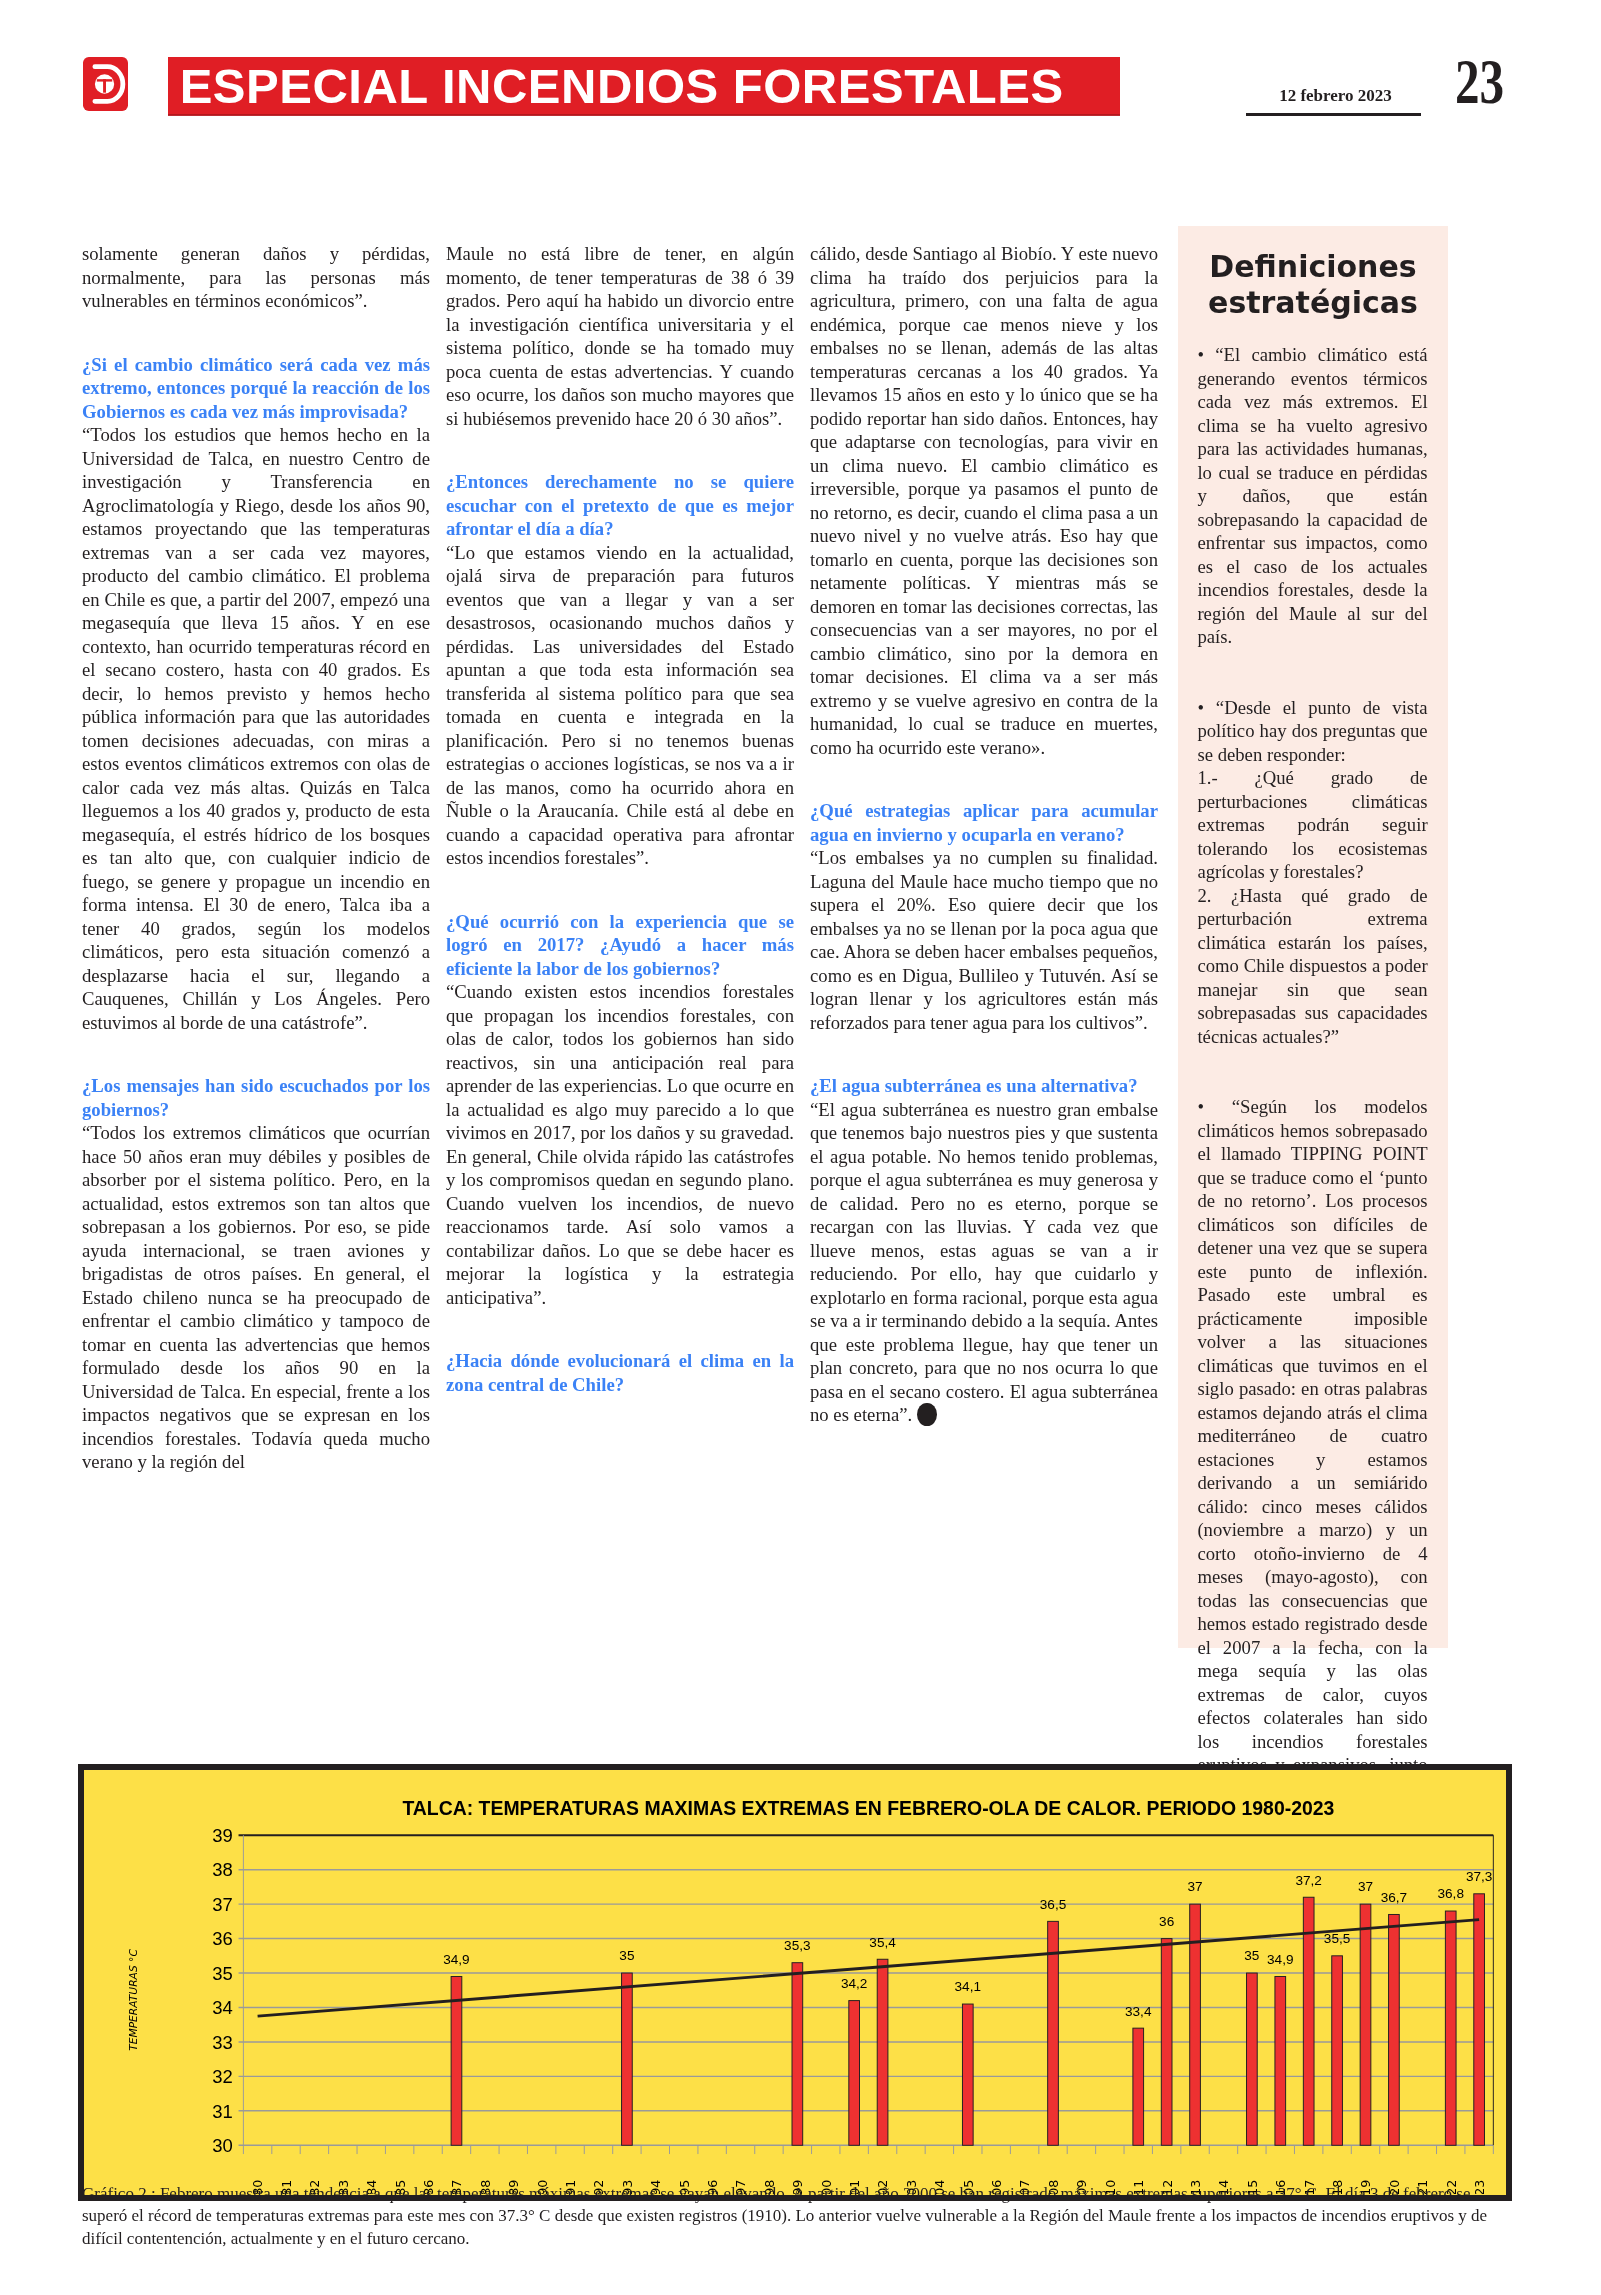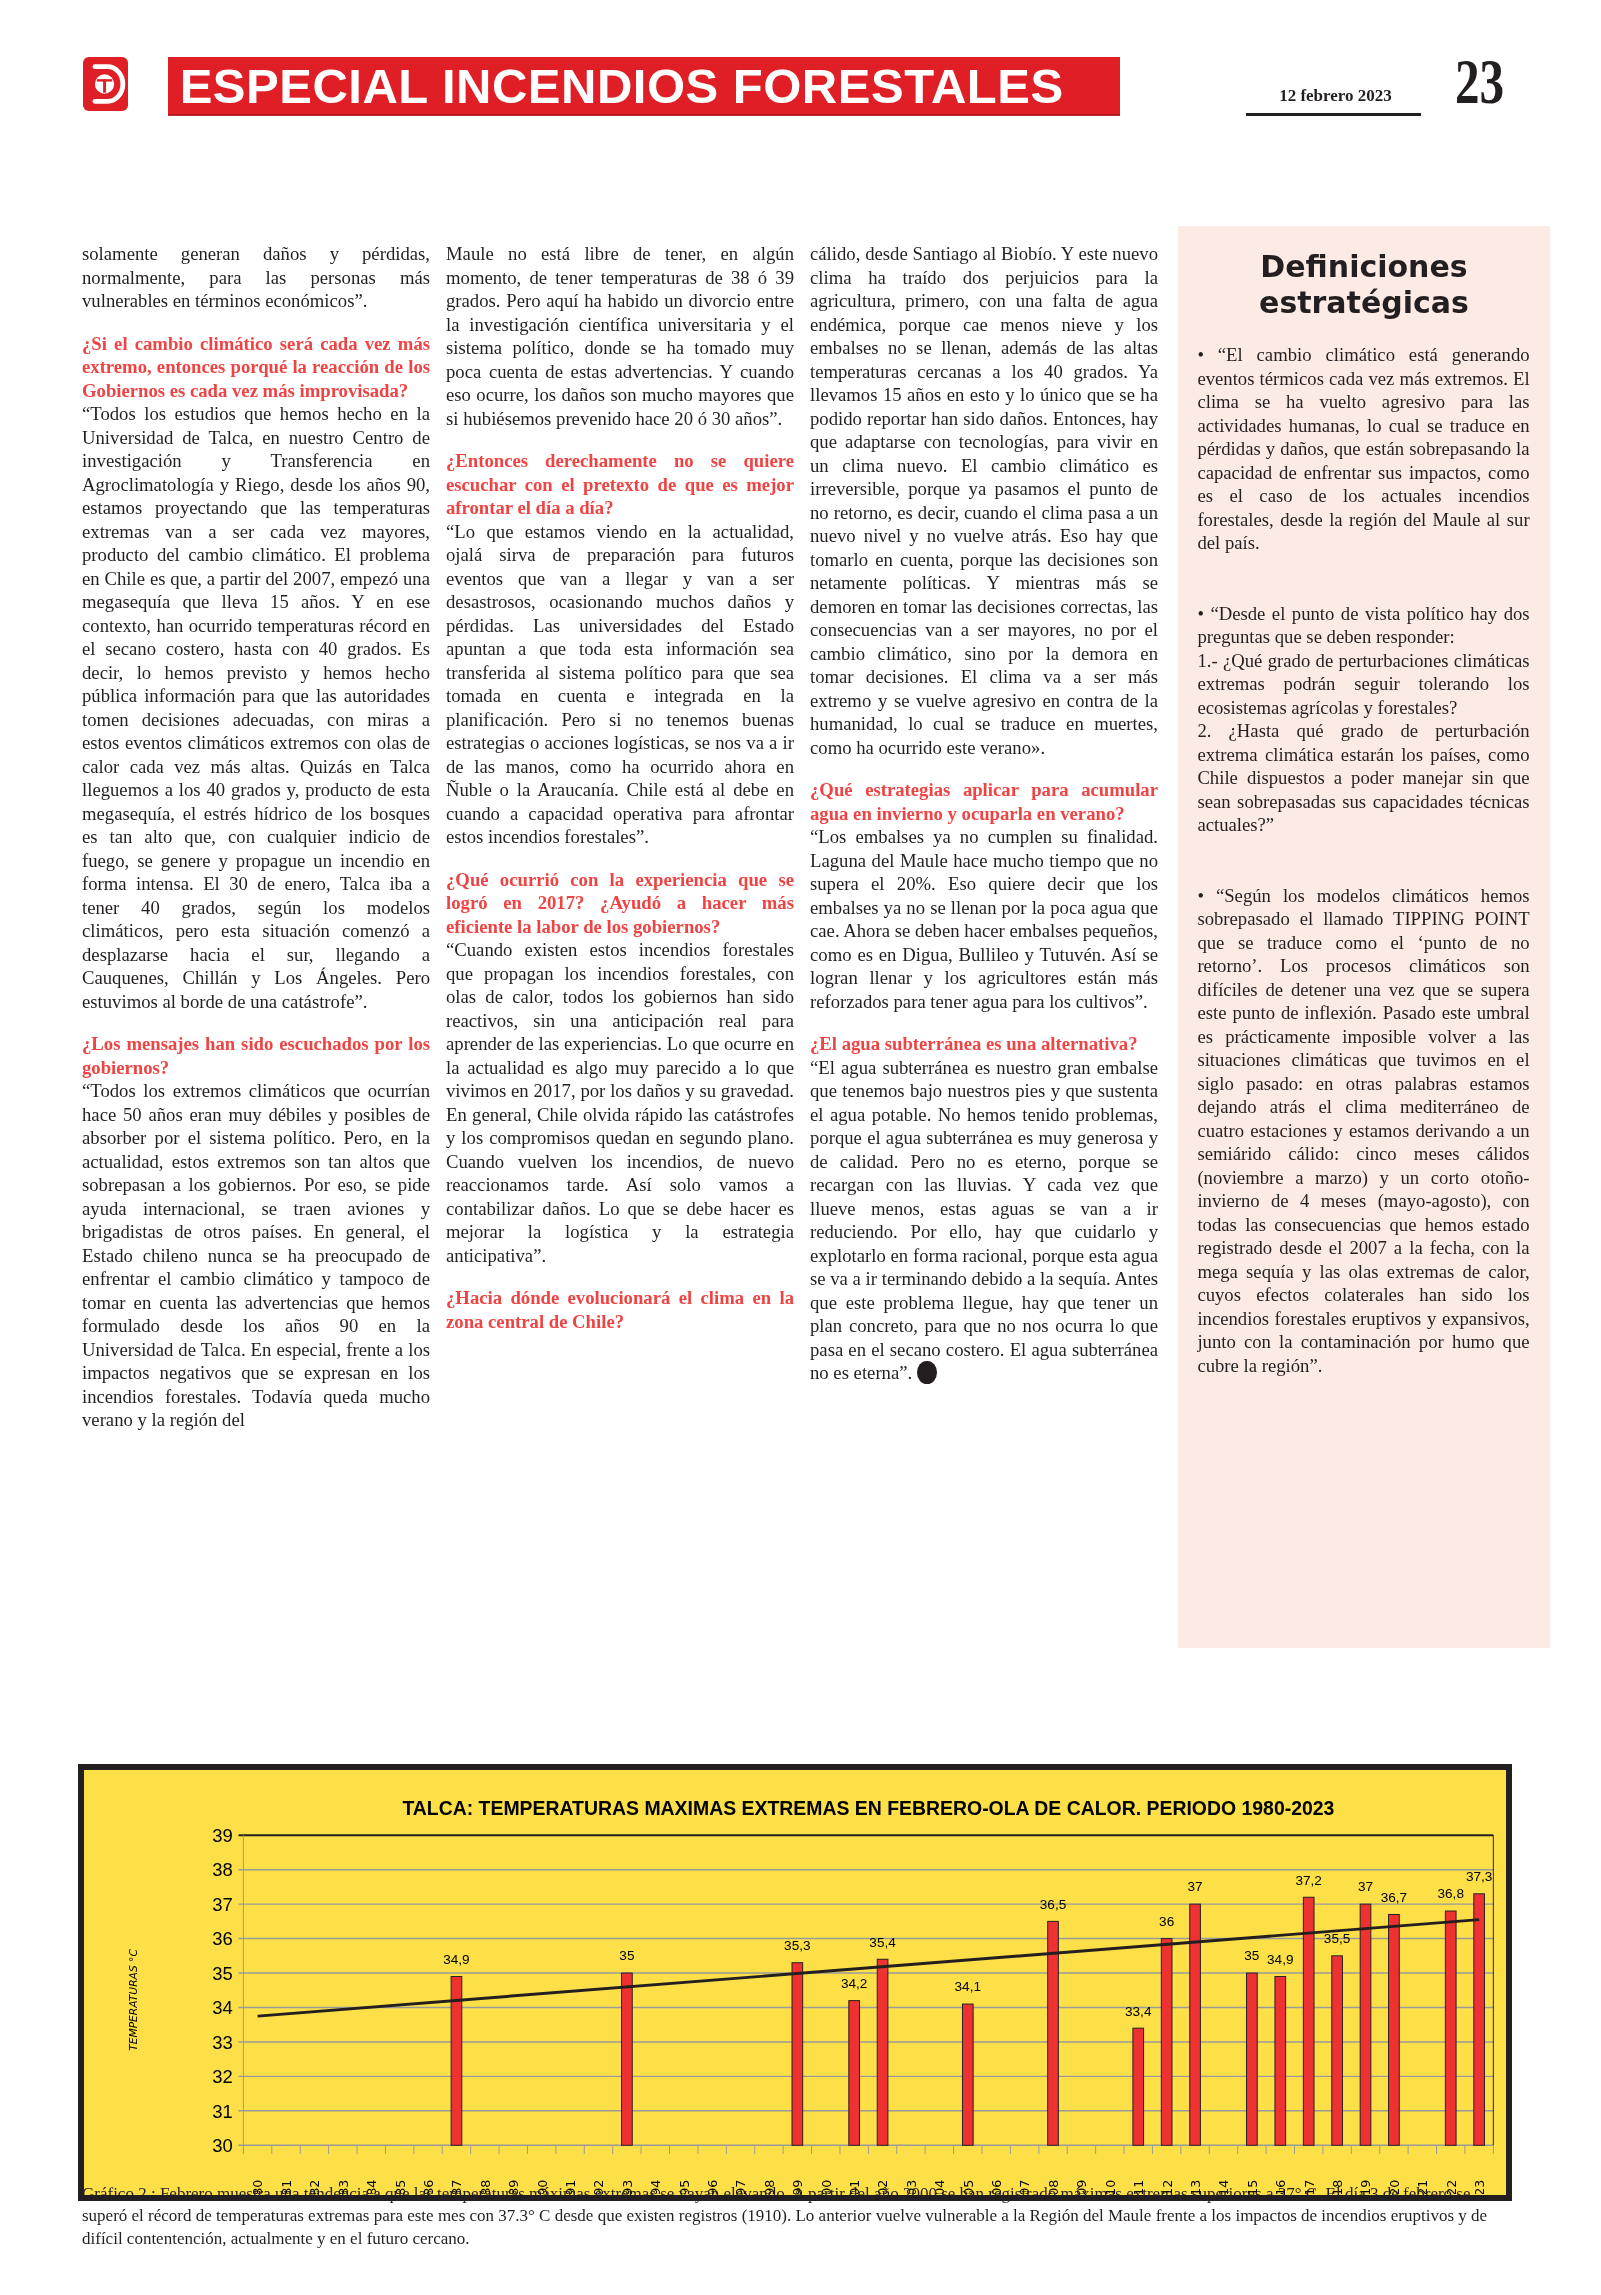--- a/index.html
+++ b/index.html
@@ -13,28 +13,28 @@
     box-shadow:0 1.9px 0 #b5161c;text-align:center;}
   #banner span{position:absolute;left:11.7px;top:1.9px;font-family:"Liberation Sans",sans-serif;font-weight:bold;
     font-size:49px;color:#fff;letter-spacing:0.5px;line-height:54px;white-space:nowrap;}
   #date{position:absolute;left:1253px;top:84px;font-size:17px;line-height:24px;width:165px;text-align:center;font-weight:bold;}
   #date-rule{position:absolute;left:1246px;top:113px;width:175px;height:2.9px;background:#231f20;}
   #pagenum{position:absolute;left:1455px;top:51px;font-size:63px;font-weight:bold;line-height:63px;transform:scaleX(.78);transform-origin:left top;}
 
   
   .col{position:absolute;top:242px;width:348px;font-size:18.7px;line-height:23.5px;text-align:justify;hyphens:auto;}
   .col p{margin:0;}
-  .col .q{color:#ef4444;font-weight:bold;margin-top:19px;}
+  .col .q{color:#3b82f6;font-weight:bold;margin-top:40px;}
   #col1{left:82px;}
   #col2{left:446px;}
   #col3{left:810px;}
   .endmark{display:inline-block;width:19.4px;height:23px;border-radius:50%;background:#231f20;vertical-align:-4.9px;margin-left:4.9px;}
 
   
-  #sidebar{position:absolute;left:1178px;top:226px;width:372px;height:1422px;background:#fcebe4;}
+  #sidebar{position:absolute;left:1178px;top:226px;width:270px;height:1422px;background:#fcebe4;}
   #sidebar h2{margin:23px 0 22.3px 0;text-align:center;font-family:"DejaVu Sans",sans-serif;font-weight:bold;font-size:30px;line-height:36px;}
   #sidebar .item{margin:0 20.4px 0 19.4px;font-size:18.7px;line-height:23.5px;text-align:justify;}
   #sidebar .item + .item{margin-top:47px;}
 
   
   #chart-box{position:absolute;left:78px;top:1764px;width:1434px;height:437px;border:6.8px solid #231f20;border-top-width:6.8px;box-sizing:border-box;background:#fde047;}
   #chart-svg{position:absolute;left:0;top:0;}
   #caption{position:absolute;left:82px;top:2183px;width:1428px;font-size:17px;line-height:22.3px;}
 </style>
 </head>

